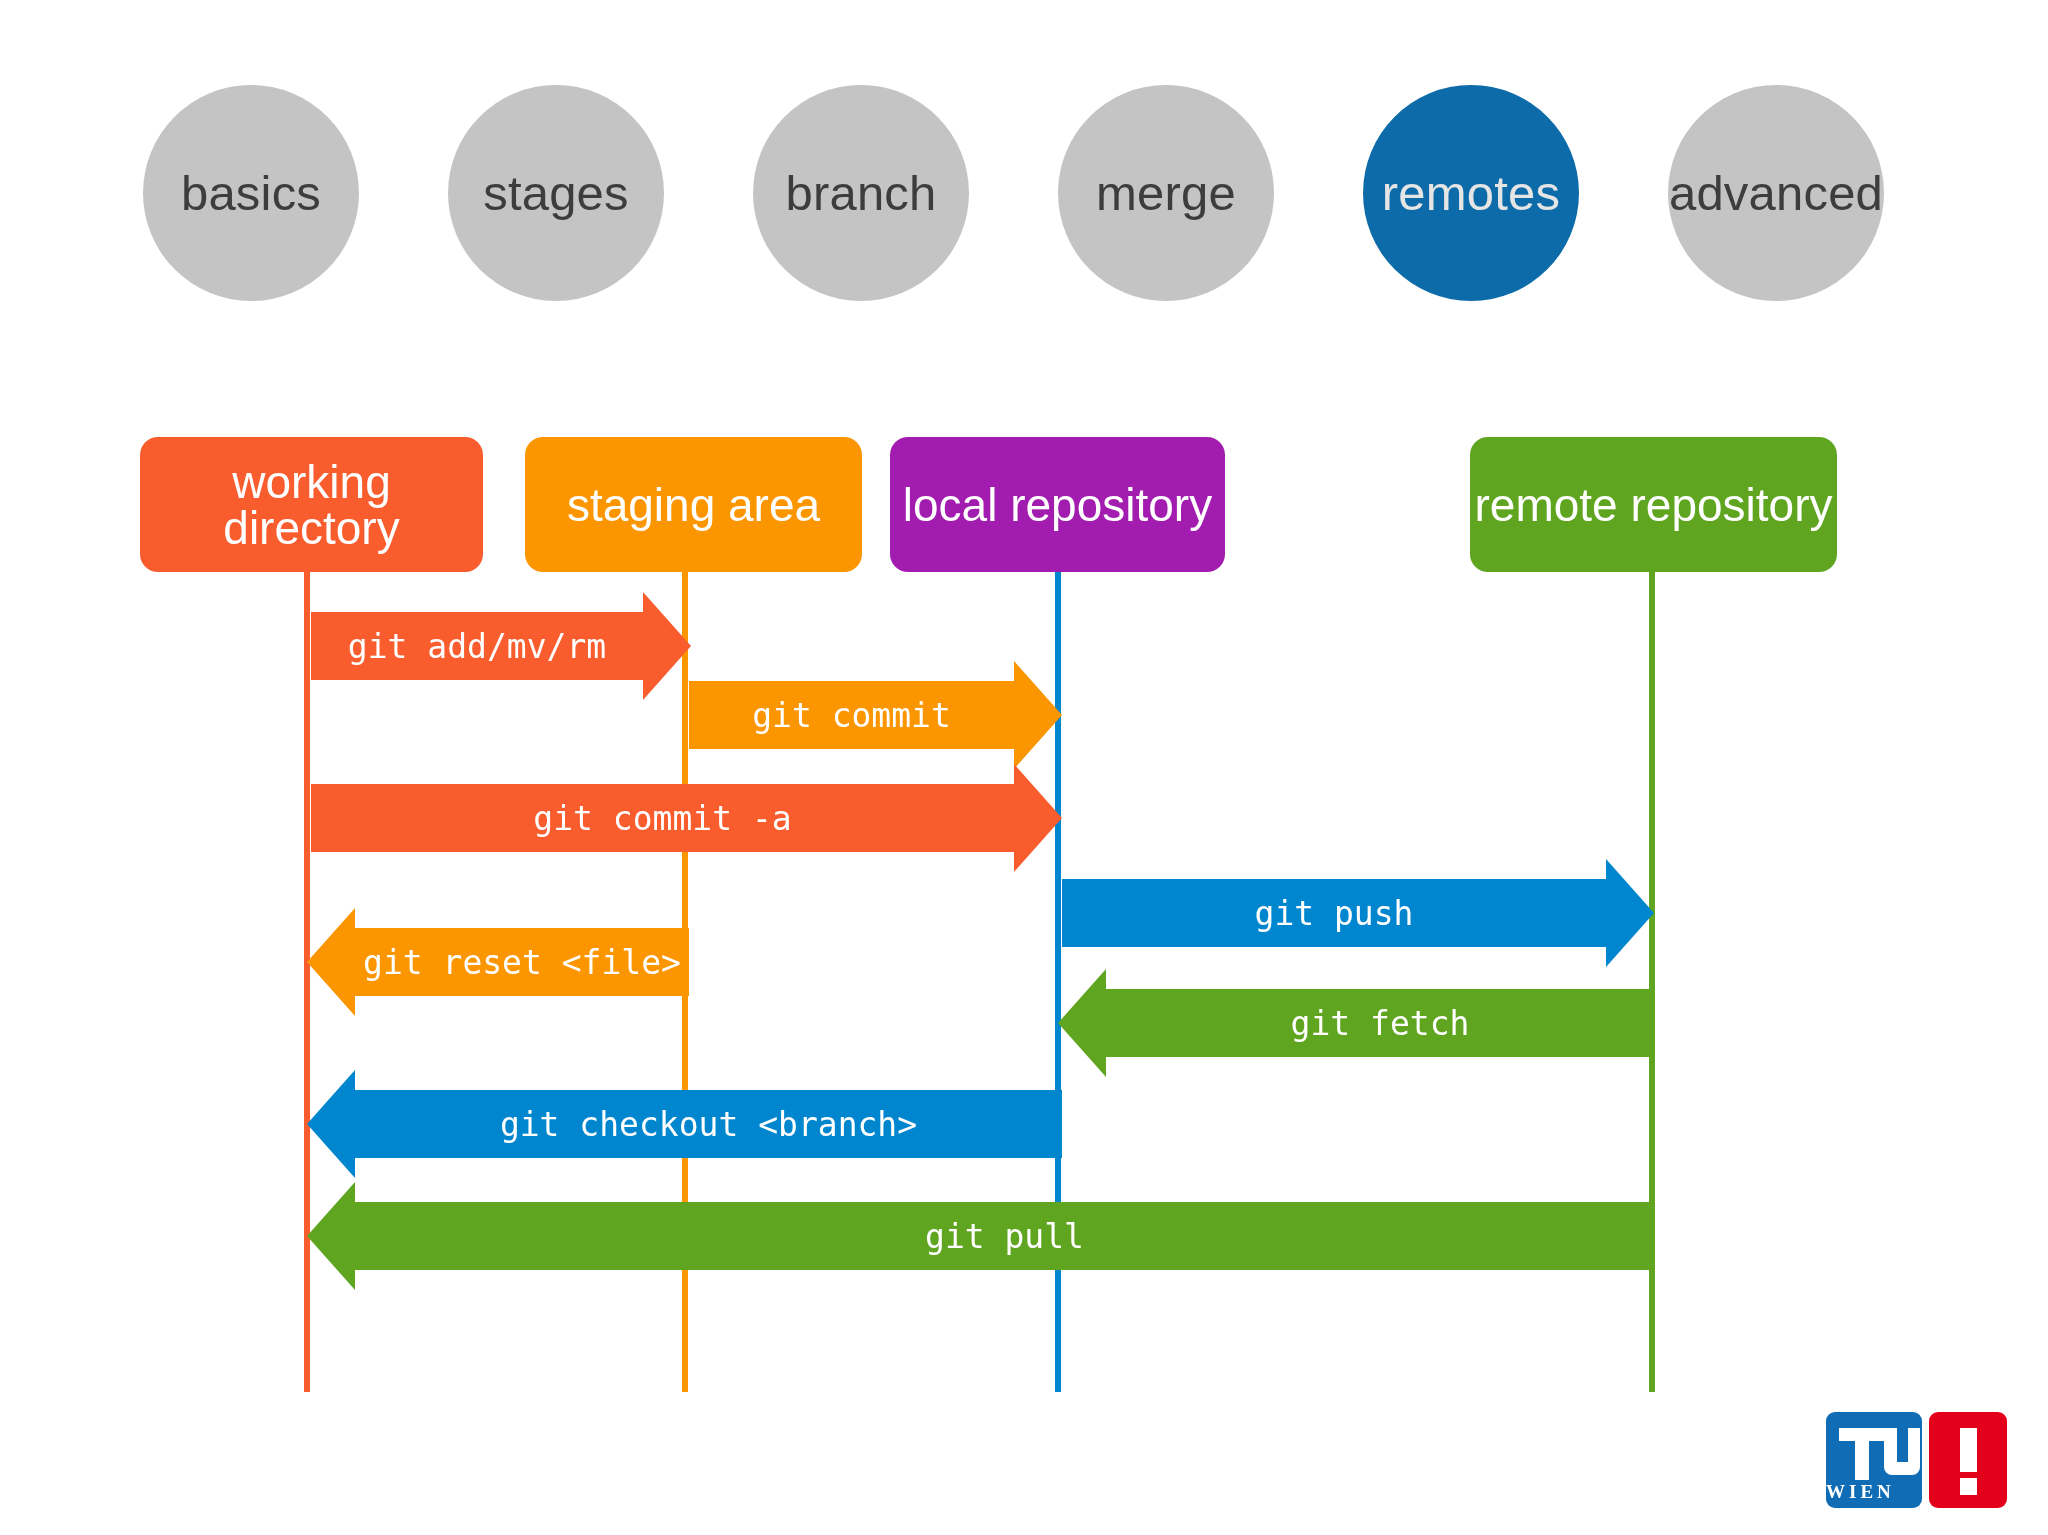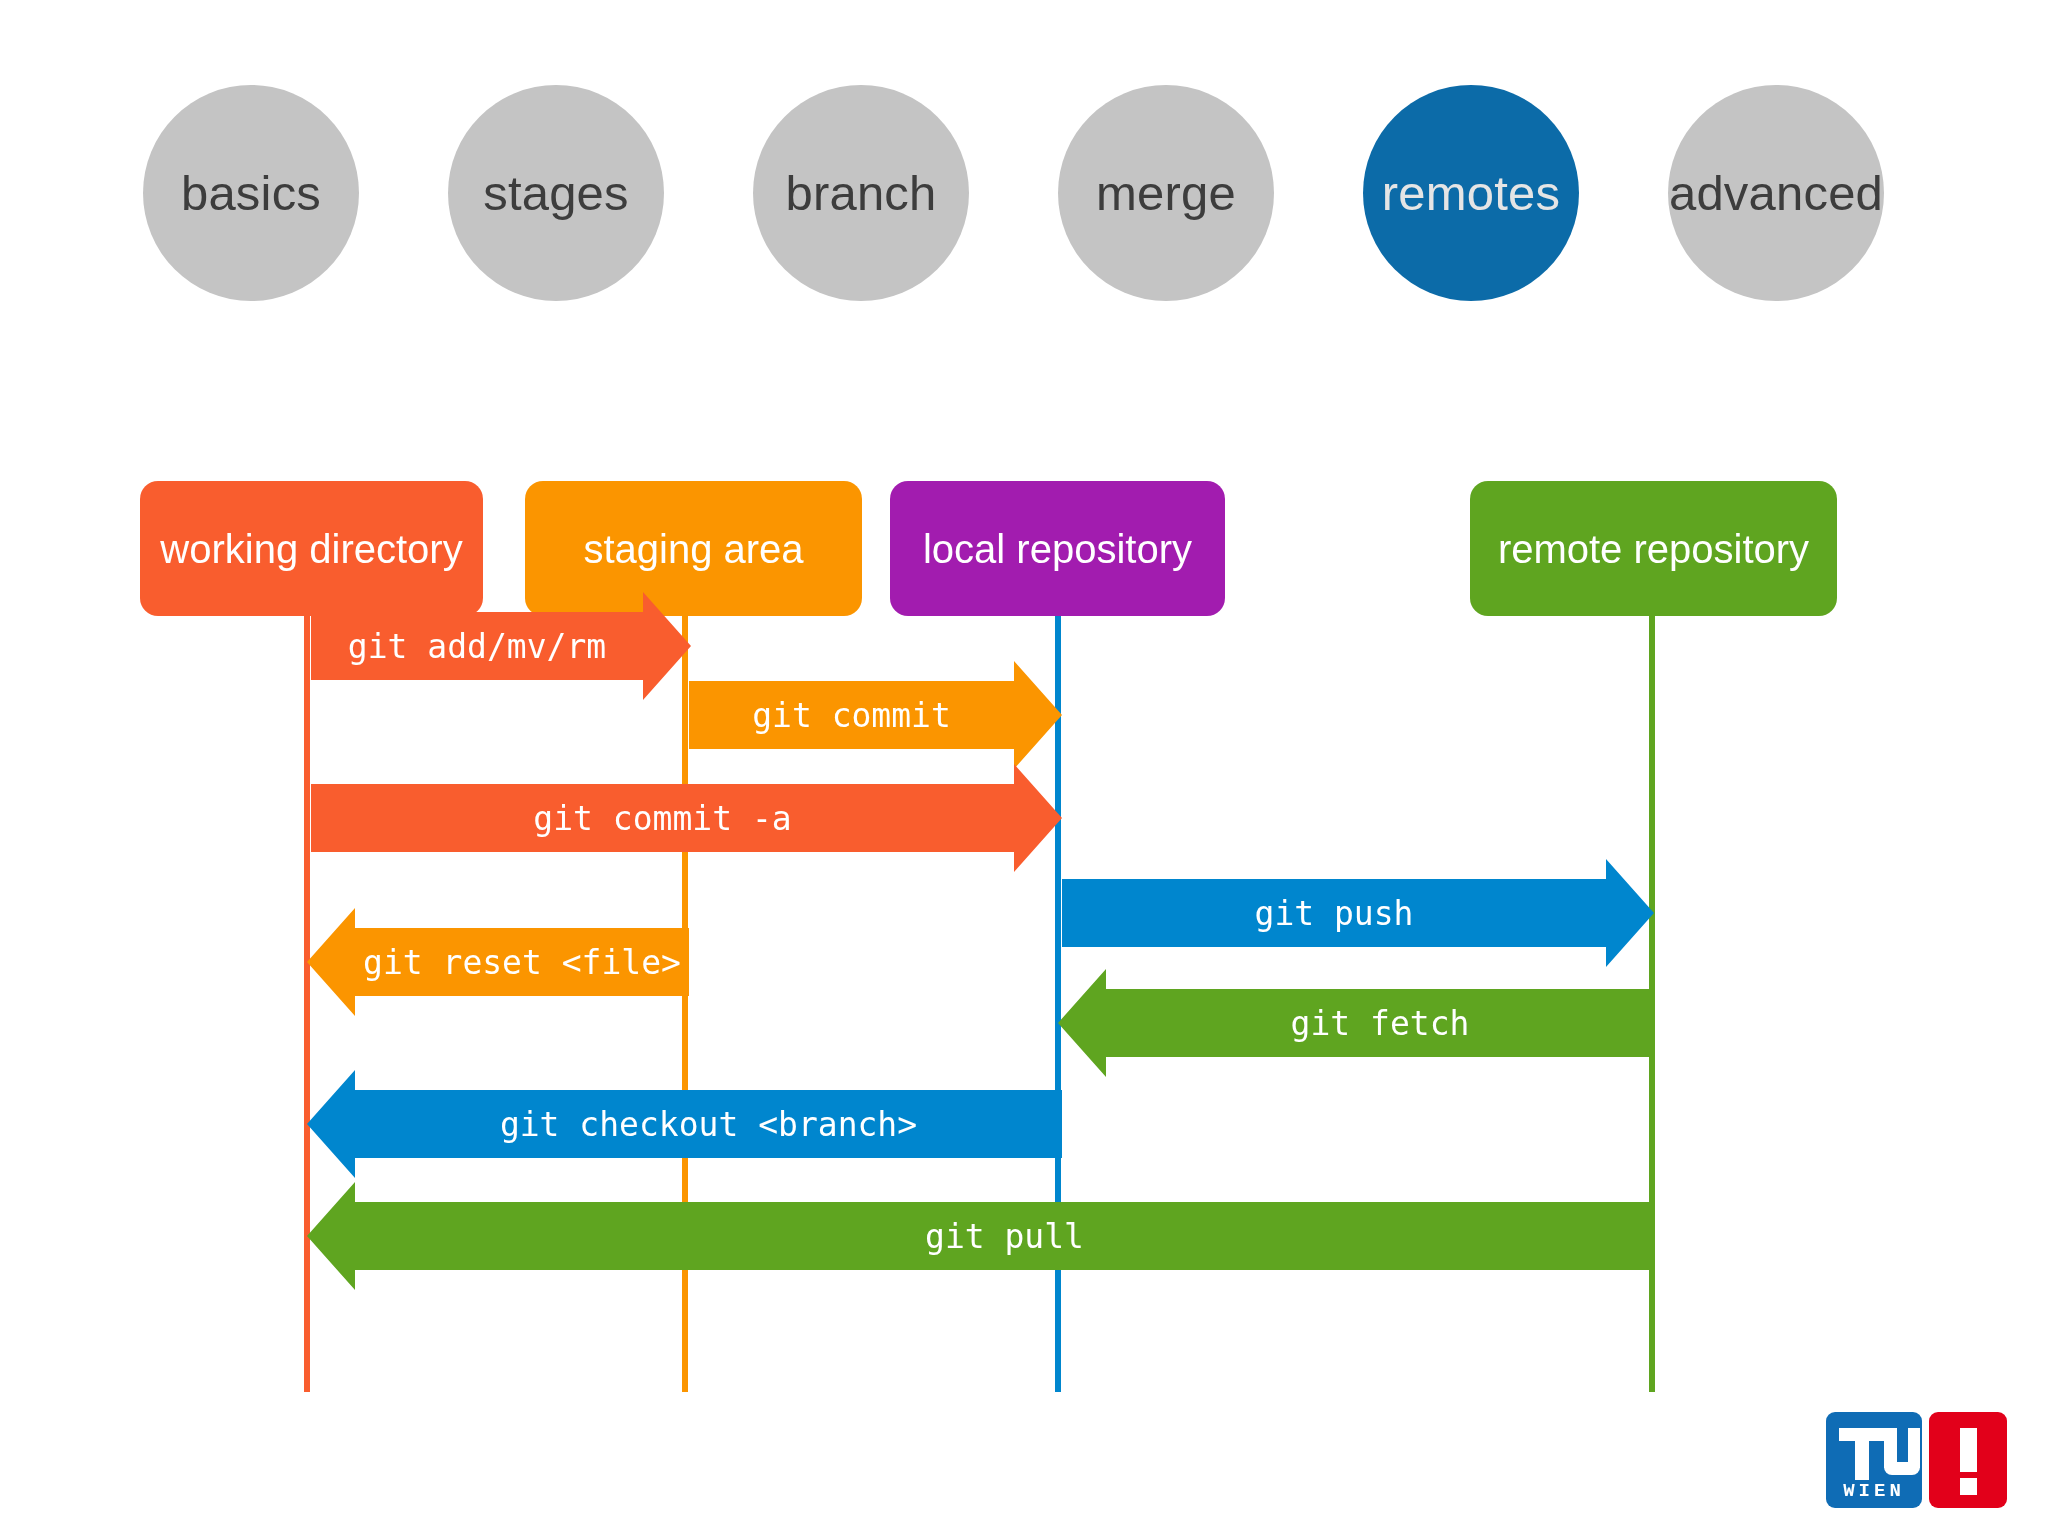--- a/index.html
+++ b/index.html
@@ -28,25 +28,24 @@
 
   
   .lifeline{position:absolute;width:6px;}
 
   
   .node{
     position:absolute;
     border-radius:18px;
     display:flex;align-items:center;justify-content:center;
     color:#ffffff;
-    font-size:40px;
+    font-size:46px;
     box-sizing:border-box;
     line-height:1;
     text-align:center;
-    margin-top:44px;
   }
 
   
   .arrow{position:absolute;}
   .arrow svg{display:block;}
   .arrow .alabel{
     position:absolute;
     top:0;left:0;right:0;bottom:0;
     display:flex;align-items:center;justify-content:center;
     color:#ffffff;
@@ -64,23 +63,23 @@
   .logo-blue{
     width:96px;height:96px;background:#0f6cb5;border-radius:9px;
     position:relative;
   }
   .logo-red{
     width:78px;height:96px;background:#e2001a;border-radius:9px;
     position:relative;
   }
   .tu-t-h{position:absolute;background:#fff;}
   .tu-word{
-    position:absolute;left:0;right:0;bottom:7px;text-align:center;
+    position:absolute;left:0;right:0;bottom:7px;
     color:#fff;font-size:19px;font-weight:bold;letter-spacing:4px;
-    font-family:Liberation Mono, monospace;line-height:1;
+    font-family:Liberation Serif, serif;line-height:1;
   }
   .bang-bar{position:absolute;background:#fff;}
 </style>
 </head>
 <body>
 
 <div id="stage">
 
   <div id="topics">
       <div class="topic inactive" style="left: 143px; top: 85px; width: 216px; height: 216px;">

